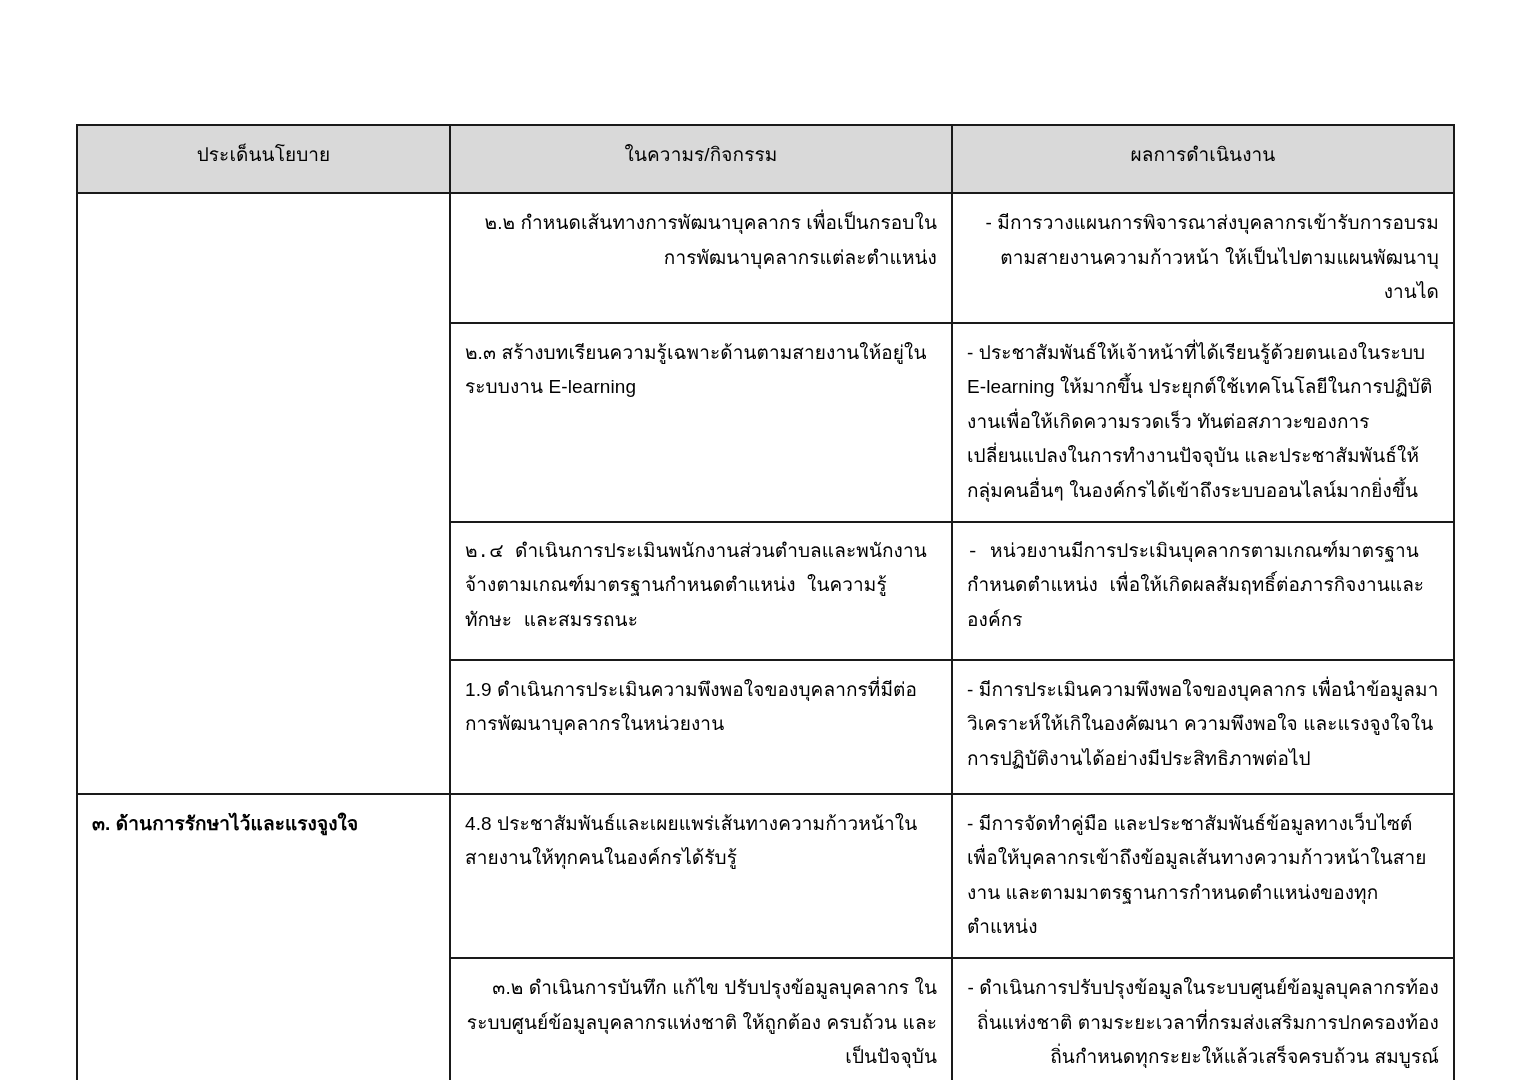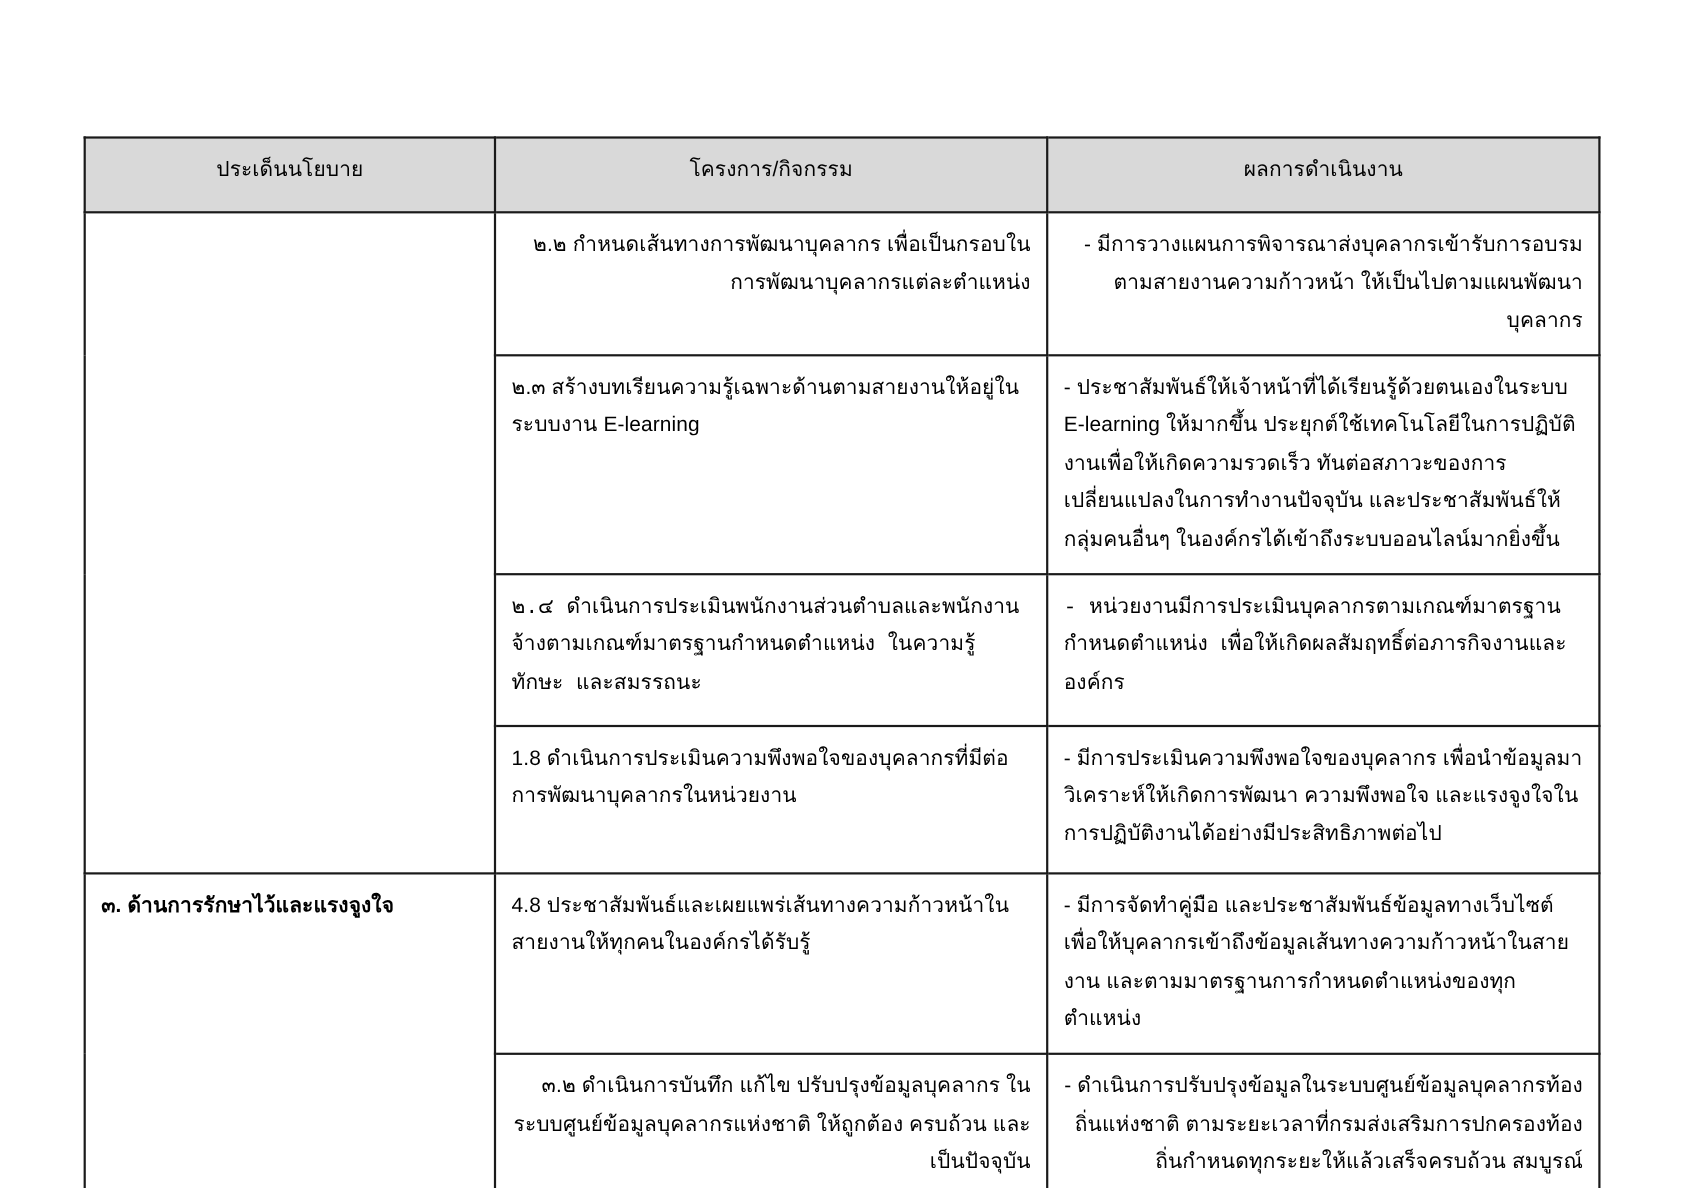--- a/index.html
+++ b/index.html
@@ -84,33 +84,33 @@
 
   <table class="doc-table">
     <colgroup>
       <col class="col-policy">
       <col class="col-project">
       <col class="col-result">
     </colgroup>
     <thead>
       <tr>
         <th>ประเด็นนโยบาย</th>
-        <th>โครงการ/กิจกรรม</th>
+        <th>ในความร/กิจกรรม</th>
         <th>ผลการดำเนินงาน</th>
       </tr>
     </thead>
     <tbody>
 
       <tr class="row-r1">
         <td class="cell-empty" rowspan="4"></td>
         <td>
             <span class="cell-text">๒.๒ กำหนดเส้นทางการพัฒนาบุคลากร เพื่อเป็นกรอบในการพัฒนาบุคลากรแต่ละตำแหน่ง</span>
           </td>
         <td>
-            <span class="cell-text">- มีการวางแผนการพิจารณาส่งบุคลากรเข้ารับการอบรมตามสายงานความก้าวหน้า ให้เป็นไปตามแผนพัฒนาบุคลากร</span>
+            <span class="cell-text">- มีการวางแผนการพิจารณาส่งบุคลากรเข้ารับการอบรมตามสายงานความก้าวหน้า ให้เป็นไปตามแผนพัฒนาบุงานได</span>
           </td>
       </tr>
 
       <tr class="row-r2">
         <td>
             <span class="cell-text">๒.๓ สร้างบทเรียนความรู้เฉพาะด้านตามสายงานให้อยู่ในระบบงาน E-learning</span>
           </td>
         <td>
             <span class="cell-text">- ประชาสัมพันธ์ให้เจ้าหน้าที่ได้เรียนรู้ด้วยตนเองในระบบ E-learning ให้มากขึ้น ประยุกต์ใช้เทคโนโลยีในการปฏิบัติงานเพื่อให้เกิดความรวดเร็ว ทันต่อสภาวะของการเปลี่ยนแปลงในการทำงานปัจจุบัน และประชาสัมพันธ์ให้กลุ่มคนอื่นๆ ในองค์กรได้เข้าถึงระบบออนไลน์มากยิ่งขึ้น</span>
           </td>
@@ -120,24 +120,24 @@
         <td>
             <span class="cell-text">๒.๔ ดำเนินการประเมินพนักงานส่วนตำบลและพนักงานจ้างตามเกณฑ์มาตรฐานกำหนดตำแหน่ง ในความรู้ ทักษะ และสมรรถนะ</span>
           </td>
         <td>
             <span class="cell-text">- หน่วยงานมีการประเมินบุคลากรตามเกณฑ์มาตรฐานกำหนดตำแหน่ง เพื่อให้เกิดผลสัมฤทธิ์ต่อภารกิจงานและองค์กร</span>
           </td>
       </tr>
 
       <tr class="row-r4">
         <td>
-            <span class="cell-text">1.8 ดำเนินการประเมินความพึงพอใจของบุคลากรที่มีต่อการพัฒนาบุคลากรในหน่วยงาน</span>
+            <span class="cell-text">1.9 ดำเนินการประเมินความพึงพอใจของบุคลากรที่มีต่อการพัฒนาบุคลากรในหน่วยงาน</span>
           </td>
         <td>
-            <span class="cell-text">- มีการประเมินความพึงพอใจของบุคลากร เพื่อนำข้อมูลมาวิเคราะห์ให้เกิดการพัฒนา ความพึงพอใจ และแรงจูงใจในการปฏิบัติงานได้อย่างมีประสิทธิภาพต่อไป</span>
+            <span class="cell-text">- มีการประเมินความพึงพอใจของบุคลากร เพื่อนำข้อมูลมาวิเคราะห์ให้เกิในองคัฒนา ความพึงพอใจ และแรงจูงใจในการปฏิบัติงานได้อย่างมีประสิทธิภาพต่อไป</span>
           </td>
       </tr>
 
       <tr class="row-r5">
         <td class="cell-policy" rowspan="2">๓. ด้านการรักษาไว้และแรงจูงใจ</td>
         <td>
             <span class="cell-text">4.8 ประชาสัมพันธ์และเผยแพร่เส้นทางความก้าวหน้าในสายงานให้ทุกคนในองค์กรได้รับรู้</span>
           </td>
         <td>
             <span class="cell-text">- มีการจัดทำคู่มือ และประชาสัมพันธ์ข้อมูลทางเว็บไซต์ เพื่อให้บุคลากรเข้าถึงข้อมูลเส้นทางความก้าวหน้าในสายงาน และตามมาตรฐานการกำหนดตำแหน่งของทุกตำแหน่ง</span>

